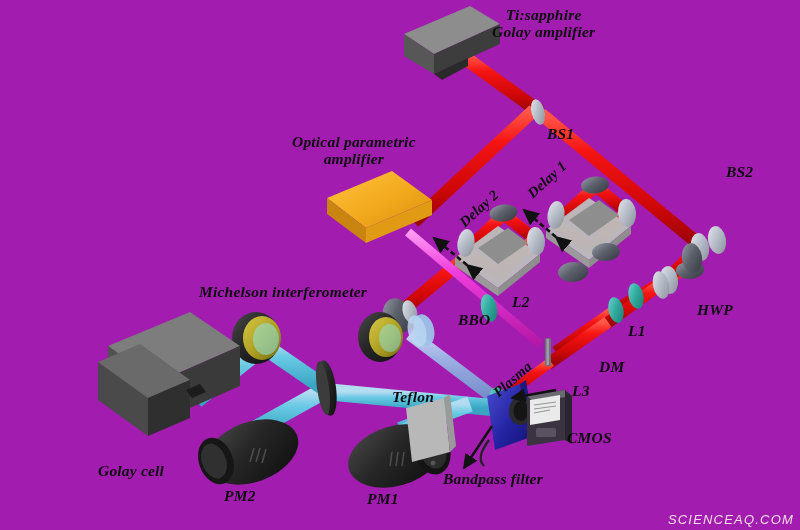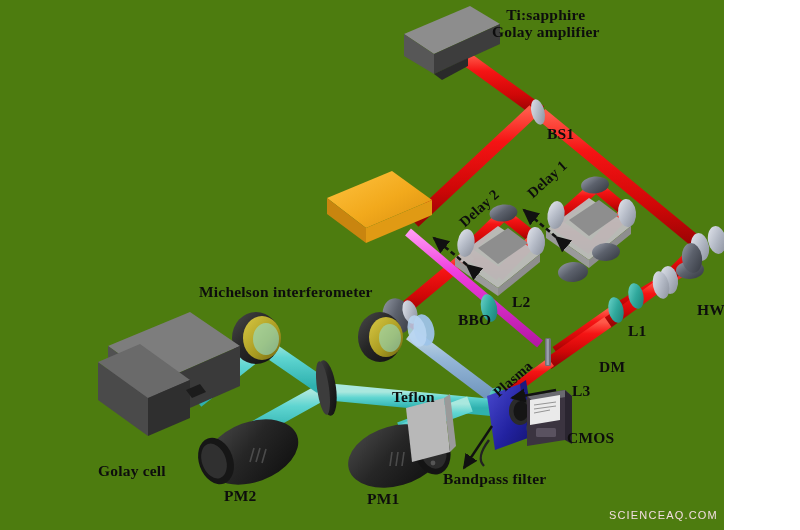--- a/index.html
+++ b/index.html
@@ -6,24 +6,25 @@
   html, body {
     margin: 0;
     padding: 0;
     background: #ffffff;
   }
   body {
     font-family: "Liberation Serif", "DejaVu Serif", serif;
   }
   #stage {
     position: relative;
-    width: 724px;
+    width: 800px;
     height: 530px;
-    background: #4d7c0f;
+    background: #a21caf;
     overflow: hidden;
+    font-style: italic;
   }
   #stage svg.layer {
     position: absolute;
     left: 0;
     top: 0;
     width: 800px;
     height: 530px;
   }
   .lbl {
     position: absolute;
@@ -37,23 +38,23 @@
   }
   .lbl.sz16 { font-size: 15.5px; }
   .lbl.sz15 { font-size: 14.5px; }
   .lbl.center { text-align: center; }
   .rot-d2 { transform: rotate(-42deg); transform-origin: left top; }
   .rot-d1 { transform: rotate(-42deg); transform-origin: left top; }
   .rot-plasma { transform: rotate(-41deg); transform-origin: left top; }
   #watermark {
     position: absolute;
     right: 6px;
-    bottom: 9px;
+    bottom: 3px;
     font-family: "Liberation Sans", sans-serif;
-    font-size: 11px;
+    font-size: 13px;
     font-weight: normal;
     letter-spacing: 1.2px;
     color: #f2dde0;
     user-select: none;
   }
 </style>
 </head>
 <body>
 
 <div id="stage">
@@ -359,20 +360,24 @@
 
       <line x1="492" y1="426" x2="464" y2="468" stroke="#111" stroke-width="2.4" marker-end="url(#arrHead)"></line>
     </g>
   </svg>
 
   <div class="lbl sz16 center" style="left:492px; top:6px;">
     <div>Ti:sapphire</div>
     <div>Golay amplifier</div>
   </div>
 
+  <div class="lbl sz16 center" style="left:292px; top:133px;">
+    <div>Optical parametric</div>
+    <div>amplifier</div>
+  </div>
 
   <div class="lbl sz16" style="left:547px; top:89px;margin-top:36px;">BS1</div>
 
   <div class="lbl sz16" style="left:690px; top:163px;margin-left:36px;">BS2</div>
 
   <div class="lbl sz15 rot-d1" style="left:524px; top:189px;">Delay 1</div>
 
   <div class="lbl sz15 rot-d2" style="left:456px; top:218px;">Delay 2</div>
 
   <div class="lbl sz16" style="left:663px; top:301px;margin-left:34px;">HWP</div>

